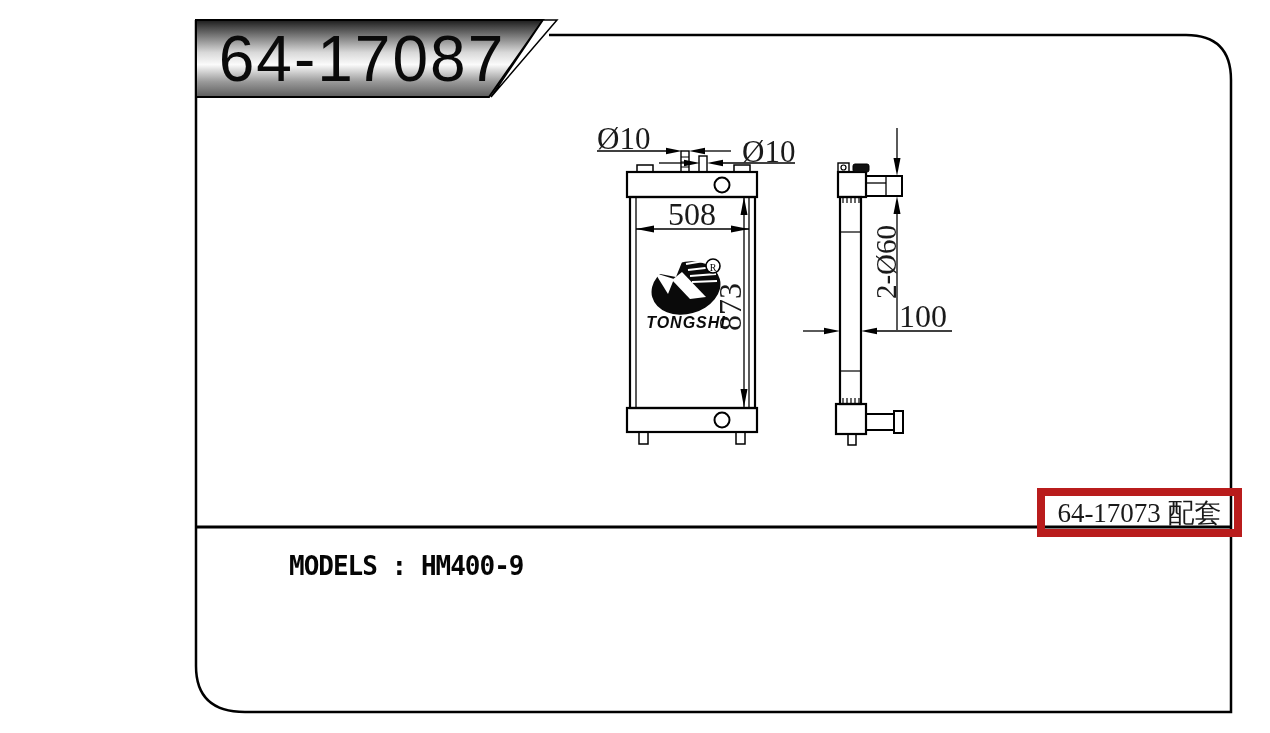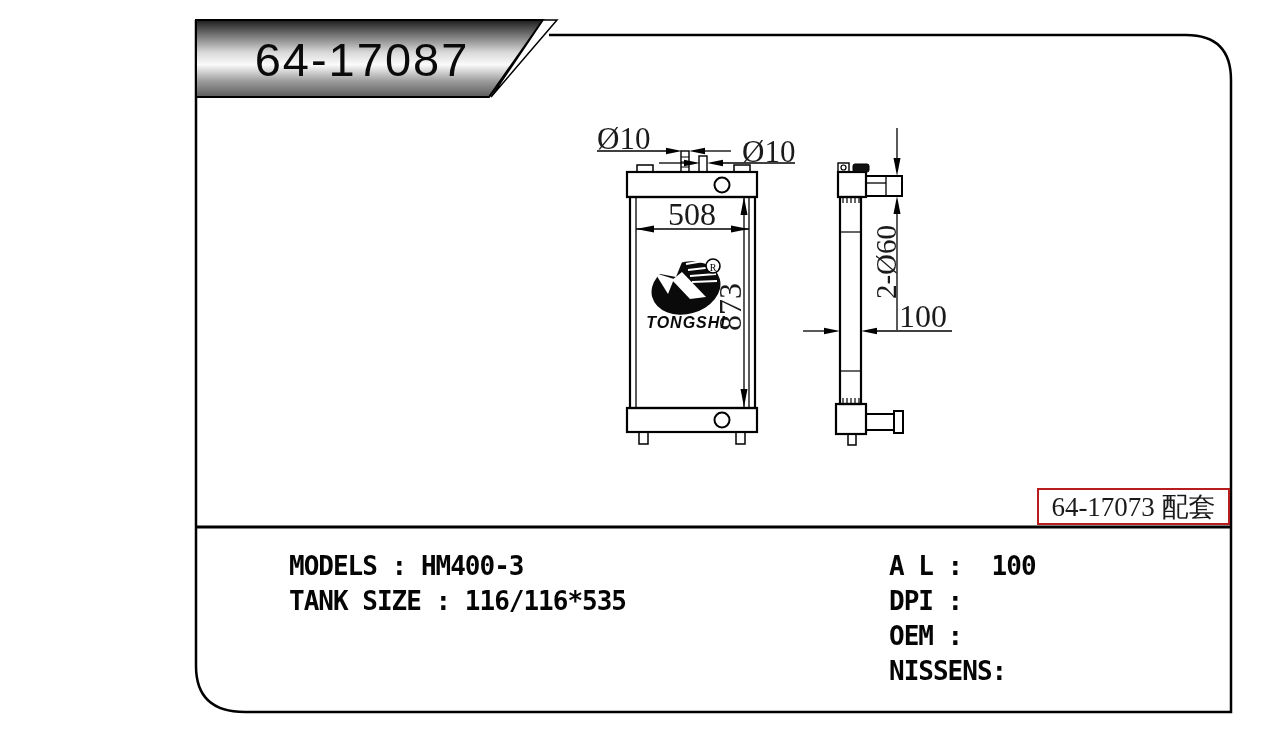--- a/index.html
+++ b/index.html
@@ -1,24 +1,24 @@
 <!DOCTYPE html>
 <html><head>
 <meta charset="utf-8">
 <style>
   html,body{margin:0;padding:0;background:#ffffff;}
   #page{position:relative;width:1270px;height:733px;background:#ffffff;overflow:hidden;
         font-family:"Liberation Sans",sans-serif;color:#000;}
   #draw-svg{position:absolute;left:0;top:0;width:1270px;height:733px;}
   .banner-text{position:absolute;left:196px;top:22px;width:332px;height:74px;
         display:flex;align-items:center;justify-content:center;
-        font-family:"Liberation Sans",sans-serif;font-size:47px;font-weight:400;
+        font-family:"Liberation Sans",sans-serif;font-size:64px;font-weight:400;
         letter-spacing:2px;color:#0a0a0a;}
   .related-box{position:absolute;left:1037px;top:488px;width:189px;height:33px;
-        border:2px solid #b91c1c;display:flex;align-items:center;justify-content:center;
+        border:8px solid #b91c1c;display:flex;align-items:center;justify-content:center;
         font-family:"Liberation Serif","DejaVu Serif",serif;font-size:27px;color:#1a1a1a;}
   .spec-col{position:absolute;top:549px;font-family:"DejaVu Sans Mono",monospace;
         font-weight:700;font-size:26px;letter-spacing:-1px;color:#050505;}
   .spec-col .row{height:35px;line-height:35px;white-space:pre;}
   #spec-left{left:289px;}
   #spec-right{left:889px;}
   .dim-text{font-family:"Liberation Serif","DejaVu Serif",serif;fill:#1a1a1a;}
 </style>
 </head>
 <body>
@@ -178,23 +178,16 @@
       </g>
       <text x="686" y="328" text-anchor="middle" font-size="16" font-weight="bold" font-style="italic" letter-spacing="1" fill="#0a0a0a" font-family="Liberation Sans, sans-serif">TONGSHI</text>
     </g>
   </svg>
 
   <div class="banner-text">64-17087</div>
 
   <div class="related-box">64-17073 配套</div>
 
   <div id="spec-left" class="spec-col">
-    <div class="row">MODELS : HM400-3</div>
-    <div class="row">TANK SIZE : 116/116*535</div>
-  </div>
-  <div id="spec-right" class="spec-col">
-    <div class="row">A L :  100</div>
-    <div class="row">DPI : </div>
-    <div class="row">OEM : </div>
-    <div class="row">NISSENS:</div>
+    <div class="row">MODELS : HM400-9</div>
   </div>
 
 </div>
 
 </body></html>

